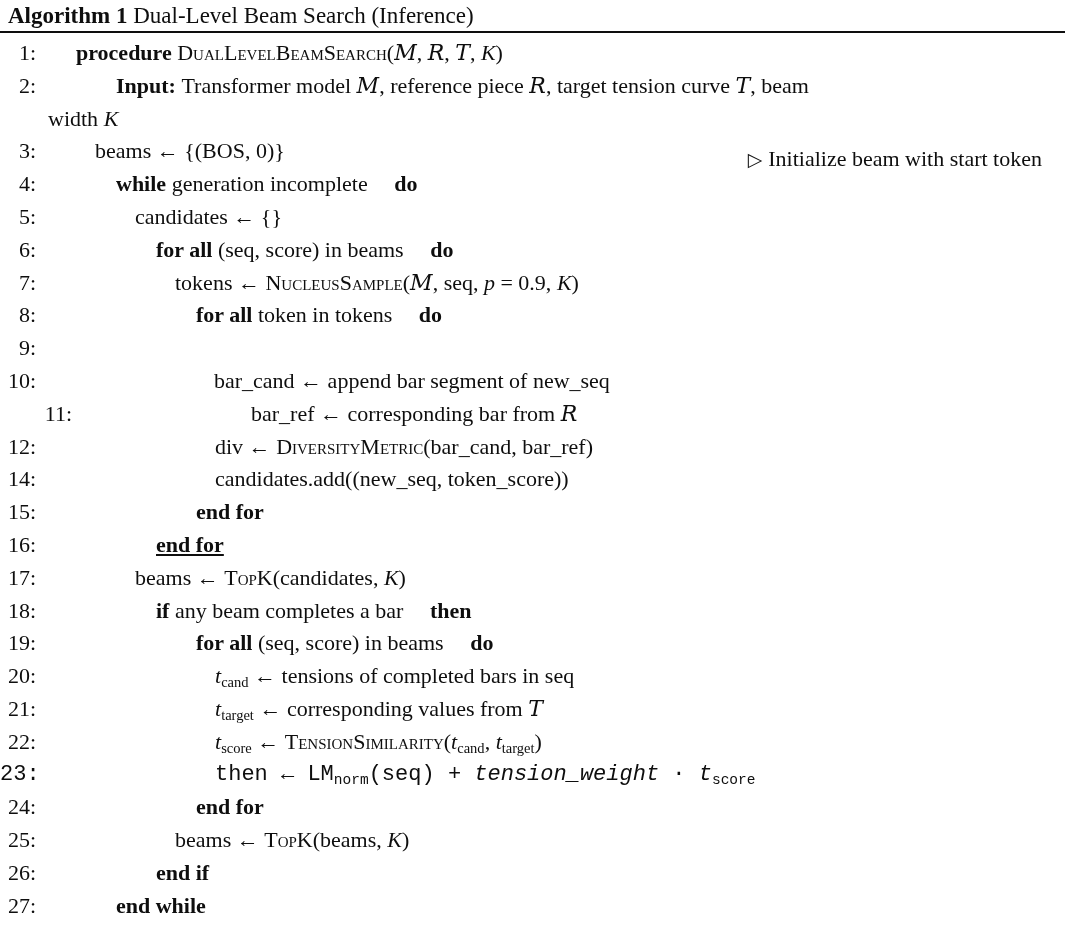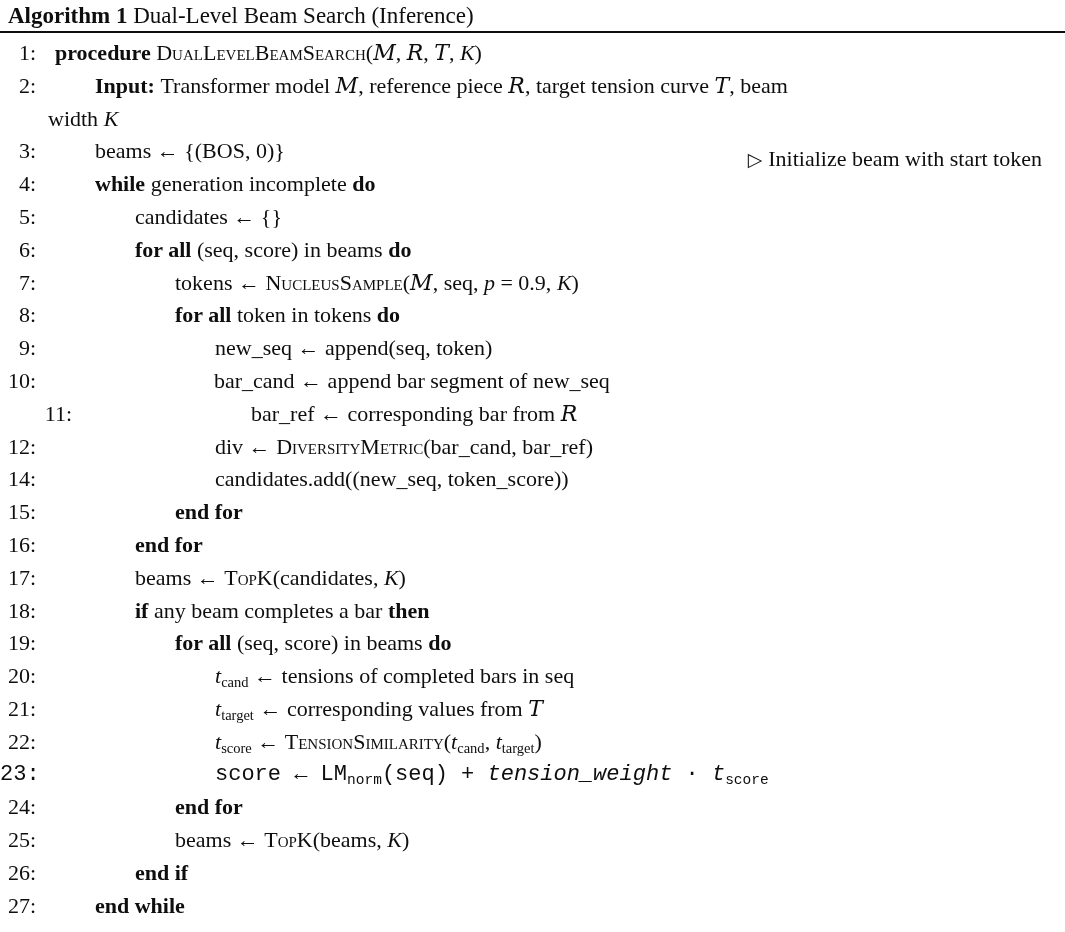--- a/index.html
+++ b/index.html
@@ -37,21 +37,21 @@
   .num {
     position: absolute;
     left: 0;
     top: 0;
     width: 36px;
     text-align: right;
     text-indent: 0;
     font-weight: normal;
   }
   .seg.p  { font-style: normal; font-weight: normal; }
-  .seg.kw { font-weight: bold; }
+  .seg.kw { font-weight: bold; margin-left: 21px; }
   .seg.sc { font-variant: small-caps; }
   .seg.cal { font-style: italic; font-family: "DejaVu Serif", serif; }
   .seg.it { font-style: italic; }
   .seg.sub {
     font-size: 0.66em;
     vertical-align: -0.28em;
     line-height: 0;
   }
   .comment {
     position: absolute;
@@ -71,32 +71,32 @@
   <hr class="algo-rule">
   <div class="algo-body">
       <div class="line" style="text-indent: 7px;"><span class="num">1:</span><span class="seg kw">procedure </span><span class="seg sc">DualLevelBeamSearch</span><span class="seg p">(</span><span class="seg cal">M</span><span class="seg p">, </span><span class="seg cal">R</span><span class="seg p">, </span><span class="seg cal">T</span><span class="seg p">, </span><span class="seg it">K</span><span class="seg p">)</span></div>
       <div class="line" style="text-indent: 47px;"><span class="num">2:</span><span class="seg kw">Input: </span><span class="seg p">Transformer model </span><span class="seg cal">M</span><span class="seg p">, reference piece </span><span class="seg cal">R</span><span class="seg p">, target tension curve </span><span class="seg cal">T</span><span class="seg p">, beam</span><br><span class="seg p">width </span><span class="seg it">K</span></div>
       <div class="line" style="text-indent: 47px;"><span class="num">3:</span><span class="seg p">beams ← {(BOS, 0)}</span><span class="comment"><span class="cmark">▷ </span><span>Initialize beam with start token</span></span></div>
       <div class="line" style="text-indent: 47px;"><span class="num">4:</span><span class="seg kw">while</span><span class="seg p"> generation incomplete </span><span class="seg kw">do</span></div>
       <div class="line" style="text-indent: 87px;"><span class="num">5:</span><span class="seg p">candidates ← {}</span></div>
       <div class="line" style="text-indent: 87px;"><span class="num">6:</span><span class="seg kw">for all</span><span class="seg p"> (seq, score) in beams </span><span class="seg kw">do</span></div>
       <div class="line" style="text-indent: 127px;"><span class="num">7:</span><span class="seg p">tokens ← </span><span class="seg sc">NucleusSample</span><span class="seg p">(</span><span class="seg cal">M</span><span class="seg p">, seq, </span><span class="seg it">p</span><span class="seg p"> = 0.9, </span><span class="seg it">K</span><span class="seg p">)</span></div>
       <div class="line" style="text-indent: 127px;"><span class="num">8:</span><span class="seg kw">for all</span><span class="seg p"> token in tokens </span><span class="seg kw">do</span></div>
-      <div class="line" style="text-indent: 167px;"><span class="num">9:</span><span class="seg p">new_seq ← append(seq, token)</span></div>
+      <div class="line" style="text-indent: 167px;"><span class="num">9:</span></div>
       <div class="line" style="text-indent: 167px; padding-left: 47px;"><span class="num">10:</span><span class="seg p">bar_cand ← append bar segment of new_seq</span></div>
       <div class="line" style="text-indent: 167px; margin-left: 36px;"><span class="num">11:</span><span class="seg p">bar_ref ← corresponding bar from </span><span class="seg cal">R</span></div>
       <div class="line" style="text-indent: 167px;"><span class="num">12:</span><span class="seg p">div ← </span><span class="seg sc">DiversityMetric</span><span class="seg p">(bar_cand, bar_ref)</span></div>
       <div class="line" style="text-indent: 167px;"><span class="num">14:</span><span class="seg p">candidates.add((new_seq, token_score))</span></div>
       <div class="line" style="text-indent: 127px;"><span class="num">15:</span><span class="seg kw">end for</span></div>
-      <div class="line" style="text-indent: 87px;"><span class="num">16:</span><span class="seg kw">end for</span></div>
+      <div class="line" style="text-indent: 87px; text-decoration: underline;"><span class="num">16:</span><span class="seg kw">end for</span></div>
       <div class="line" style="text-indent: 87px;"><span class="num">17:</span><span class="seg p">beams ← </span><span class="seg sc">TopK</span><span class="seg p">(candidates, </span><span class="seg it">K</span><span class="seg p">)</span></div>
       <div class="line" style="text-indent: 87px;"><span class="num">18:</span><span class="seg kw">if</span><span class="seg p"> any beam completes a bar </span><span class="seg kw">then</span></div>
       <div class="line" style="text-indent: 127px;"><span class="num">19:</span><span class="seg kw">for all</span><span class="seg p"> (seq, score) in beams </span><span class="seg kw">do</span></div>
       <div class="line" style="text-indent: 167px;"><span class="num">20:</span><span class="seg it">t</span><span class="seg sub">cand</span><span class="seg p"> ← tensions of completed bars in seq</span></div>
       <div class="line" style="text-indent: 167px;"><span class="num">21:</span><span class="seg it">t</span><span class="seg sub">target</span><span class="seg p"> ← corresponding values from </span><span class="seg cal">T</span></div>
       <div class="line" style="text-indent: 167px;"><span class="num">22:</span><span class="seg it">t</span><span class="seg sub">score</span><span class="seg p"> ← </span><span class="seg sc">TensionSimilarity</span><span class="seg p">(</span><span class="seg it">t</span><span class="seg sub">cand</span><span class="seg p">, </span><span class="seg it">t</span><span class="seg sub">target</span><span class="seg p">)</span></div>
-      <div class="line" style="text-indent: 167px; font-family: Liberation Mono, monospace;"><span class="num">23:</span><span class="seg p">score ← LM</span><span class="seg sub">norm</span><span class="seg p">(seq) + </span><span class="seg it">tension_weight</span><span class="seg p"> · </span><span class="seg it">t</span><span class="seg sub">score</span></div>
+      <div class="line" style="text-indent: 167px; font-family: Liberation Mono, monospace;"><span class="num">23:</span><span class="seg p">then ← LM</span><span class="seg sub">norm</span><span class="seg p">(seq) + </span><span class="seg it">tension_weight</span><span class="seg p"> · </span><span class="seg it">t</span><span class="seg sub">score</span></div>
       <div class="line" style="text-indent: 127px;"><span class="num">24:</span><span class="seg kw">end for</span></div>
       <div class="line" style="text-indent: 127px;"><span class="num">25:</span><span class="seg p">beams ← </span><span class="seg sc">TopK</span><span class="seg p">(beams, </span><span class="seg it">K</span><span class="seg p">)</span></div>
       <div class="line" style="text-indent: 87px;"><span class="num">26:</span><span class="seg kw">end if</span></div>
       <div class="line" style="text-indent: 47px;"><span class="num">27:</span><span class="seg kw">end while</span></div>
     </div>
 </div>
 
 </body></html>

